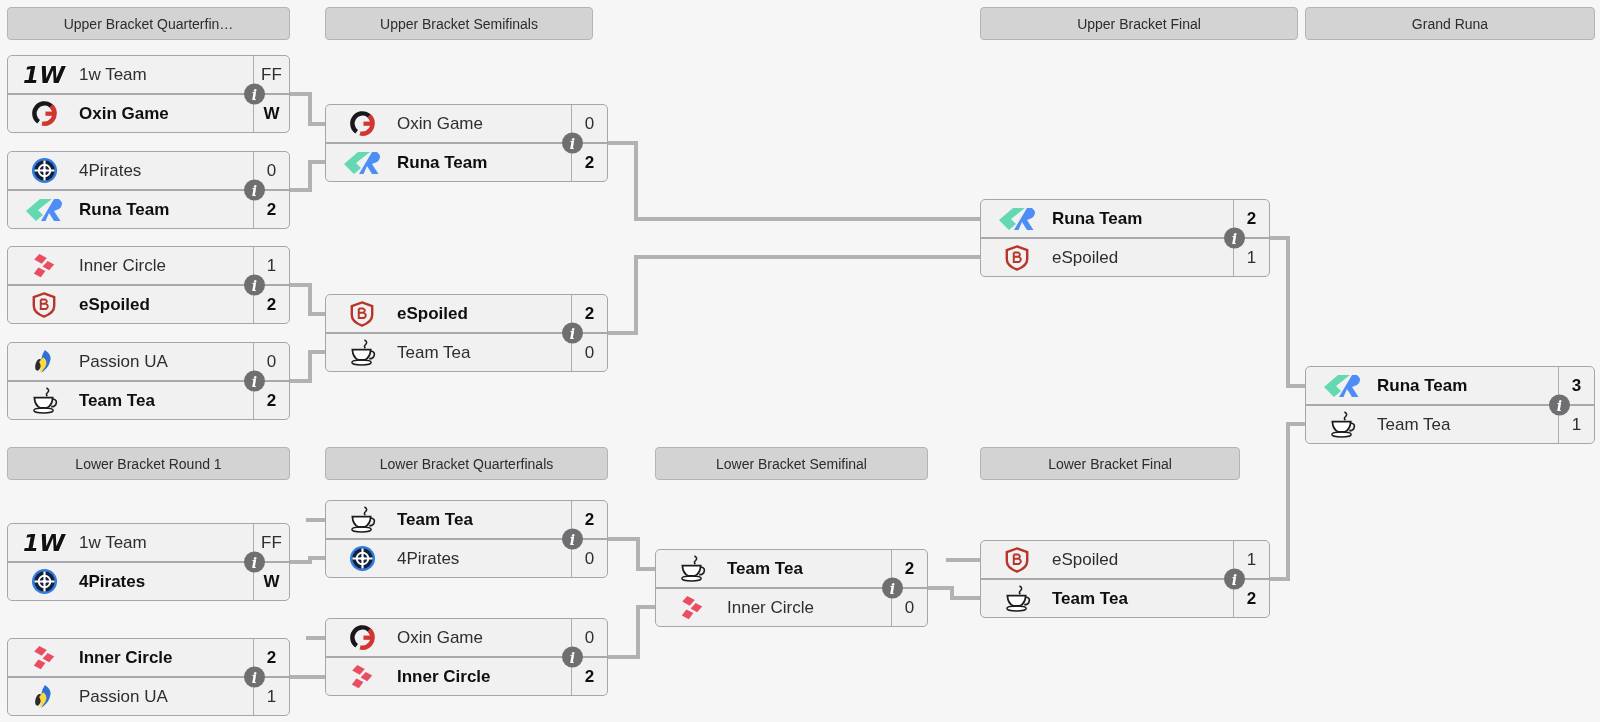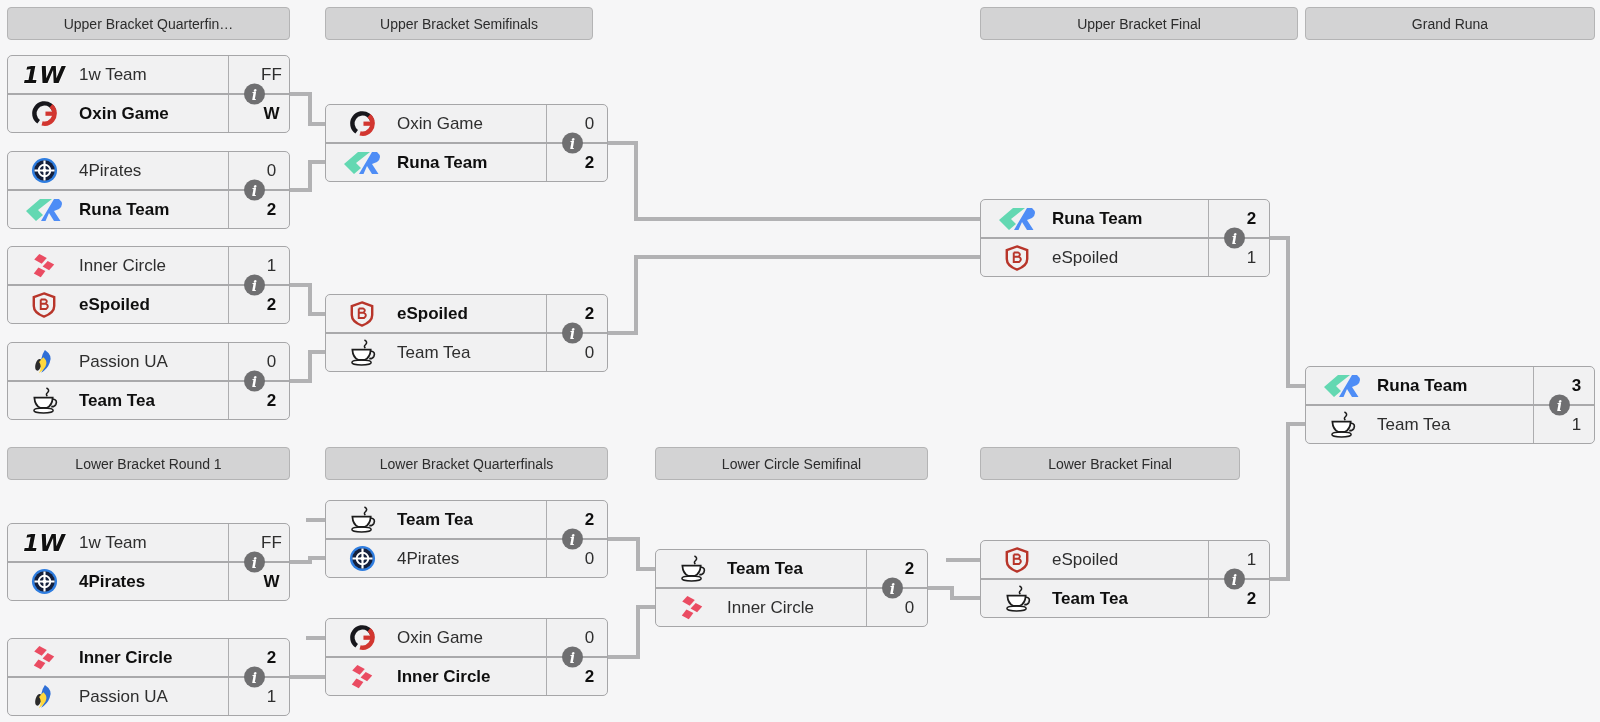--- a/index.html
+++ b/index.html
@@ -18,21 +18,21 @@
     z-index:2;
   }
   .team-row{height:37px;display:flex;align-items:center;}
   .row-divider{height:2px;background:#a9a9ab;}
   .logo{width:46px;margin-left:13px;margin-right:12px;display:flex;align-items:center;justify-content:center;flex:none;}
   .logo svg{display:block;}
   .team-name{flex:1;font-size:17px;color:#2e2e2e;white-space:nowrap;overflow:hidden;}
   .score{
     width:35px;align-self:stretch;flex:none;
     display:flex;align-items:center;justify-content:center;
-    border-left:1px solid #adadaf;font-size:17px;color:#2e2e2e;padding-left:25px;
+    border-left:1px solid #adadaf;font-size:17px;color:#2e2e2e;
   }
   .team-row.winner .team-name,.team-row.winner .score{font-weight:bold;color:#0f0f0f;}
 
   .info-badge{
     position:absolute;right:24px;top:50%;transform:translateY(-50%);
     width:21px;height:21px;border-radius:50%;background:#6f6f71;color:#fff;
     display:flex;align-items:center;justify-content:center;
     font-family:"DejaVu Serif","Liberation Serif",serif;
     font-size:14px;font-weight:bold;font-style:italic;line-height:1;
     z-index:3;cursor:pointer;
@@ -44,21 +44,21 @@
 <body>
 
 <div id="bracket">
 
   <div class="round-header" style="left:7px;top:7px;width:283px">Upper Bracket Quarterfin…</div>
   <div class="round-header" style="left:325px;top:7px;width:268px">Upper Bracket Semifinals</div>
   <div class="round-header" style="left:980px;top:7px;width:318px">Upper Bracket Final</div>
   <div class="round-header" style="left:1305px;top:7px;width:290px">Grand Runa</div>
   <div class="round-header" style="left:7px;top:447px;width:283px">Lower Bracket Round 1</div>
   <div class="round-header" style="left:325px;top:447px;width:283px">Lower Bracket Quarterfinals</div>
-  <div class="round-header" style="left:655px;top:447px;width:273px">Lower Circle Semifinal</div>
+  <div class="round-header" style="left:655px;top:447px;width:273px">Lower Bracket Semifinal</div>
   <div class="round-header" style="left:980px;top:447px;width:260px">Lower Bracket Final</div>
 
   <div class="match" style="left:7px;top:55px;width:283px">
     <div class="team-row">
       <span class="logo">
           <svg viewBox="0 0 46 30" width="44" height="28">
             <text x="23" y="24" text-anchor="middle" font-family="DejaVu Sans, sans-serif" font-size="25" font-style="italic" font-weight="900" fill="#111" stroke="#fff" stroke-width="1.2" paint-order="stroke">1W</text>
           </svg>
         </span>
       <span class="team-name">1w Team</span>

